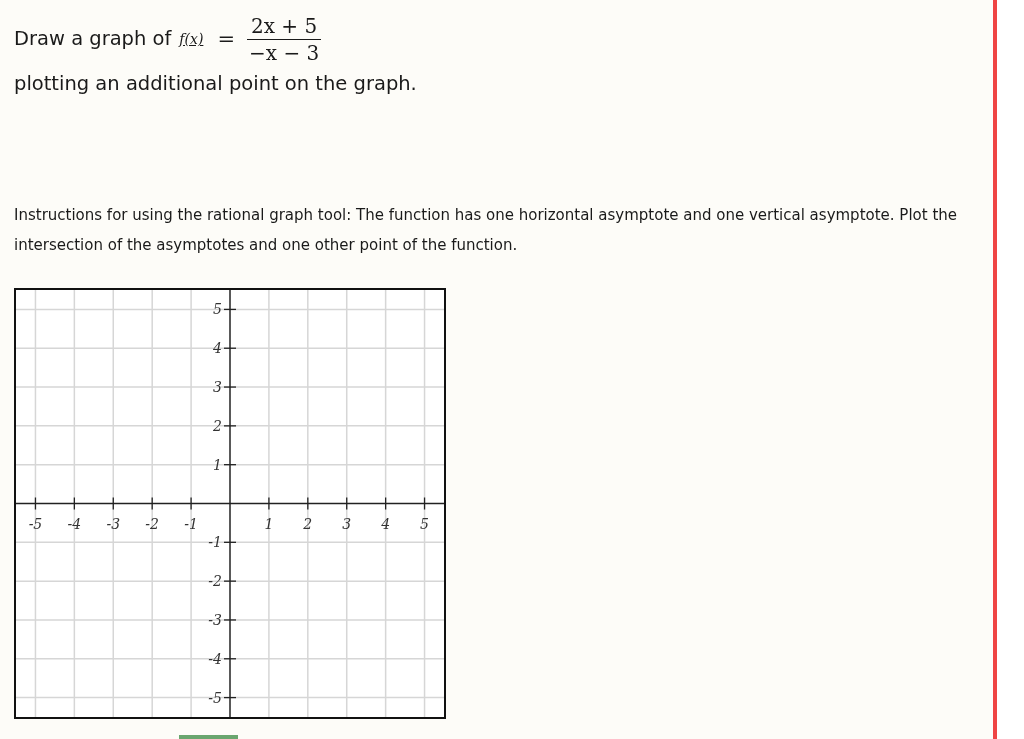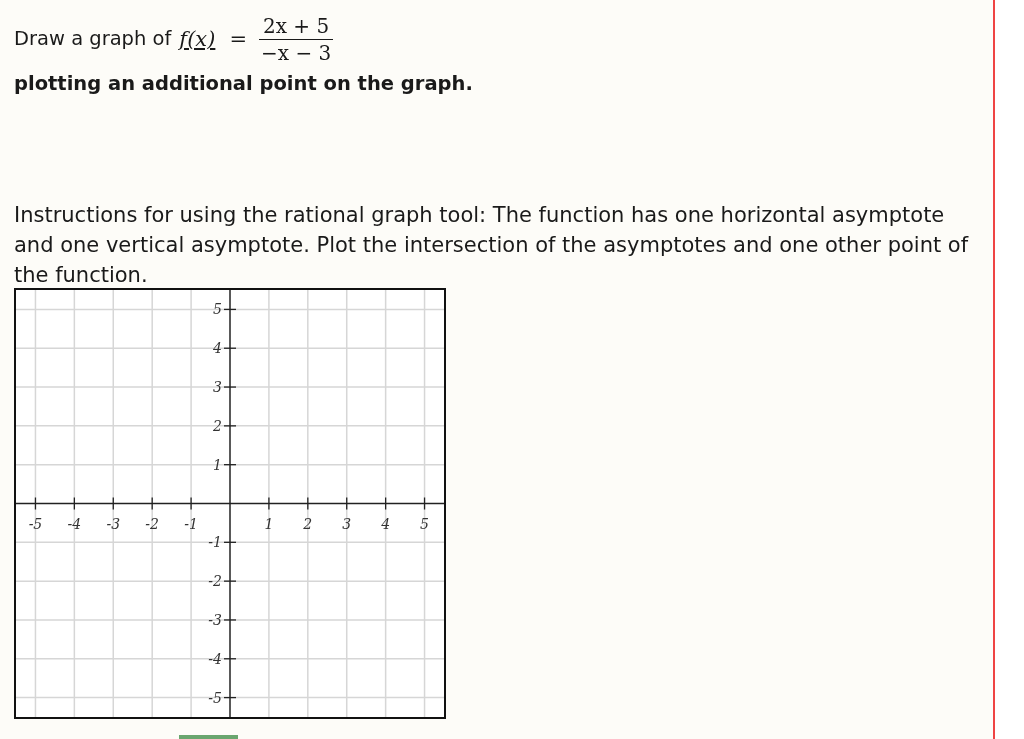--- a/index.html
+++ b/index.html
@@ -1,26 +1,26 @@
 <!DOCTYPE html>
 <html><head>
 <meta charset="utf-8">
 <style>
   html,body{margin:0;padding:0;}
   body{width:1024px;height:739px;overflow:hidden;background:#ffffff;position:relative;font-family:"DejaVu Sans","Liberation Sans",sans-serif;}
-  .panel{position:absolute;left:0;top:0;width:993px;height:739px;background:#fdfcf8;border-right:2px solid #ef4444;}
+  .panel{position:absolute;left:0;top:0;width:993px;height:739px;background:#fdfcf8;border-right:4px solid #ef4444;}
   .q{position:absolute;left:14px;top:8px;width:970px;font-size:19.5px;color:#1a1a1a;line-height:44px;}
   .q .line1{display:flex;align-items:center;height:62px;}
-  .math{font-family:"DejaVu Serif","Liberation Serif",serif;font-size:21px;font-style:italic;margin:0 6px 0 8px;text-decoration:underline;}
+  .math{font-family:"DejaVu Serif","Liberation Serif",serif;font-size:14px;font-style:italic;margin:0 6px 0 8px;text-decoration:underline;}
   .eq{font-family:"DejaVu Serif",serif;font-size:21px;margin:0 10px 0 8px;}
   .frac{display:inline-flex;flex-direction:column;align-items:center;font-family:"DejaVu Serif","Liberation Serif",serif;font-size:20px;line-height:26px;justify-content:space-between;}
   .frac .num{border-bottom:1.5px solid #1a1a1a;padding:0 4px;}
   .frac .den{padding:0 4px;}
-  .q .line2{position:absolute;top:56px;left:0;line-height:40px;font-weight:bold;}
-  .instr{position:absolute;left:14px;top:200px;width:975px;font-size:21px;line-height:30px;color:#1a1a1a;}
+  .q .line2{position:absolute;top:56px;left:0;line-height:40px;}
+  .instr{position:absolute;left:14px;top:200px;width:975px;font-size:15px;line-height:30px;color:#1a1a1a;}
   .graph{position:absolute;left:14px;top:288px;width:432px;height:431px;border:2px solid #111;background:#fff;box-sizing:border-box;}
   .graph svg{position:absolute;left:0;top:0;}
   .green{position:absolute;left:179px;top:735px;width:59px;height:4px;background:#6aa66f;}
 </style>
 </head>
 <body>
 
 <div class="panel">
   <div class="q">
     <div class="line1">

